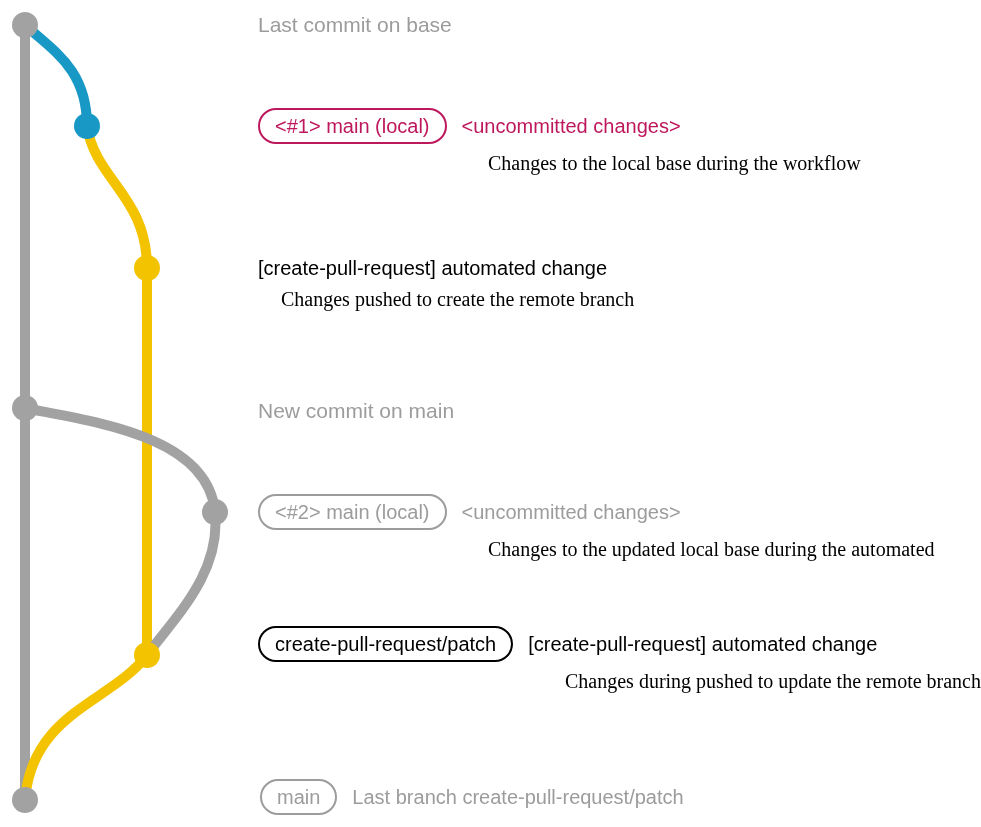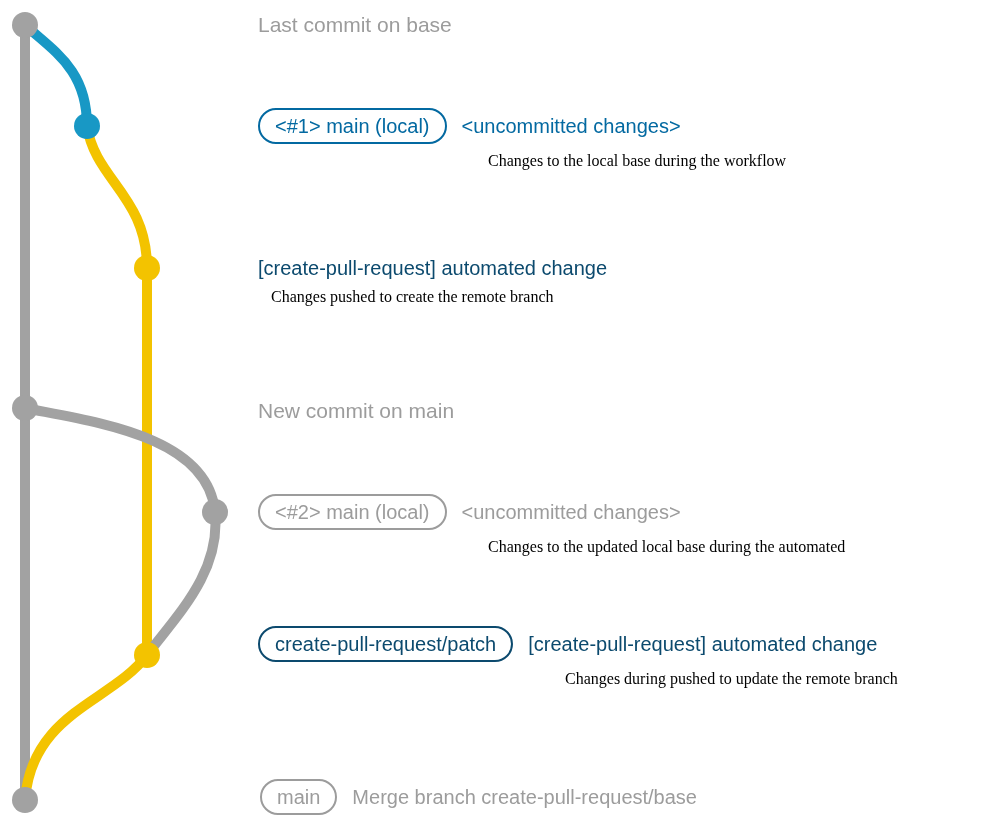--- a/index.html
+++ b/index.html
@@ -10,26 +10,26 @@
   .graph{position:absolute;left:0;top:0;}
   .plain-label{position:absolute;font-size:21px;color:#9c9c9c;white-space:nowrap;}
   .row{position:absolute;}
   .line1{display:flex;align-items:center;gap:15px;}
   .pill{
     display:inline-block;border:2px solid;border-radius:19px;
     padding:4px 15px;font-size:20px;white-space:nowrap;line-height:1.2;
   }
   .note{font-size:20px;white-space:nowrap;line-height:1.2;}
   .caption{
-    font-family:"Liberation Serif",serif;font-size:16px;color:#000000;
+    font-family:"Liberation Serif",serif;font-size:20px;color:#000000;
     margin-top:8px;white-space:nowrap;
   }
   .gray{color:#9c9c9c;}
-  .blue{color:#0369a1;text-align:right;}
-  .yellow{color:#0c4a6e;}
+  .blue{color:#be185d;text-align:right;}
+  .yellow{color:#000000;}
 </style>
 </head>
 <body>
 
 <div class="canvas">
 
   <svg class="graph" width="245" height="827" viewBox="0 0 245 827">
 
     <path d="M25 25 L25 800" stroke="#a2a2a2" stroke-width="10" fill="none" stroke-linecap="round"></path>
 
@@ -61,21 +61,21 @@
       <span class="pill blue">&lt;#1&gt; main (local)</span>
       <span class="note blue">&lt;uncommitted changes&gt;</span>
     </div>
     <div class="caption" style="margin-left:230px">Changes to the local base during the workflow</div>
   </div>
 
   <div class="row" style="left:258px;top:256px">
     <div class="line1">
       <span class="note yellow">[create-pull-request] automated change</span>
     </div>
-    <div class="caption" style="margin-left:13px">Changes pushed to create the remote branch</div>
+    <div class="caption" style="margin-left:23px">Changes pushed to create the remote branch</div>
   </div>
 
   <div class="plain-label" style="left:258px;top:399px">New commit on main</div>
 
   <div class="row" style="left:258px;top:494px">
     <div class="line1">
       <span class="pill gray">&lt;#2&gt; main (local)</span>
       <span class="note gray">&lt;uncommitted changes&gt;</span>
     </div>
     <div class="caption" style="margin-left:230px">Changes to the updated local base during the automated</div>
@@ -85,17 +85,17 @@
     <div class="line1">
       <span class="pill yellow">create-pull-request/patch</span>
       <span class="note yellow">[create-pull-request] automated change</span>
     </div>
     <div class="caption" style="margin-left:307px">Changes during pushed to update the remote branch</div>
   </div>
 
   <div class="row" style="left:260px;top:779px">
     <div class="line1">
       <span class="pill gray">main</span>
-      <span class="note gray">Merge branch create-pull-request/base</span>
+      <span class="note gray">Last branch create-pull-request/patch</span>
     </div>
   </div>
 
 </div>
 
 </body></html>

